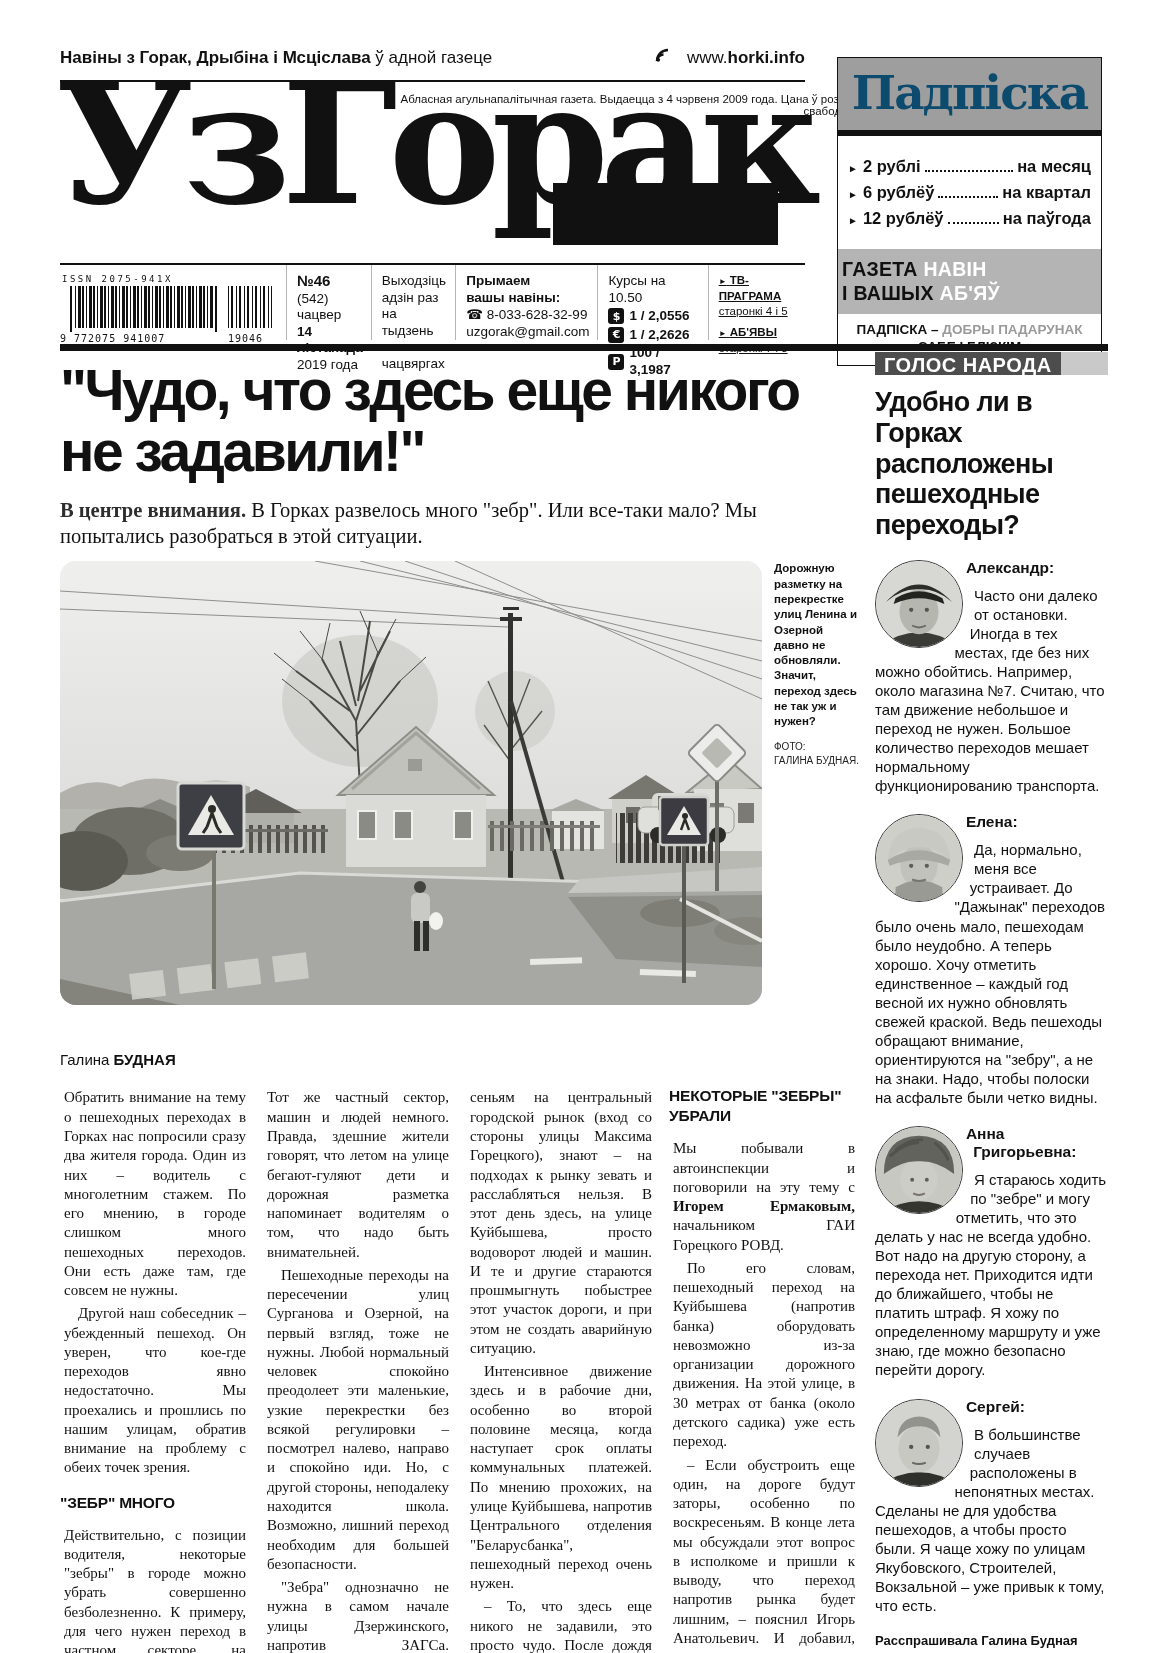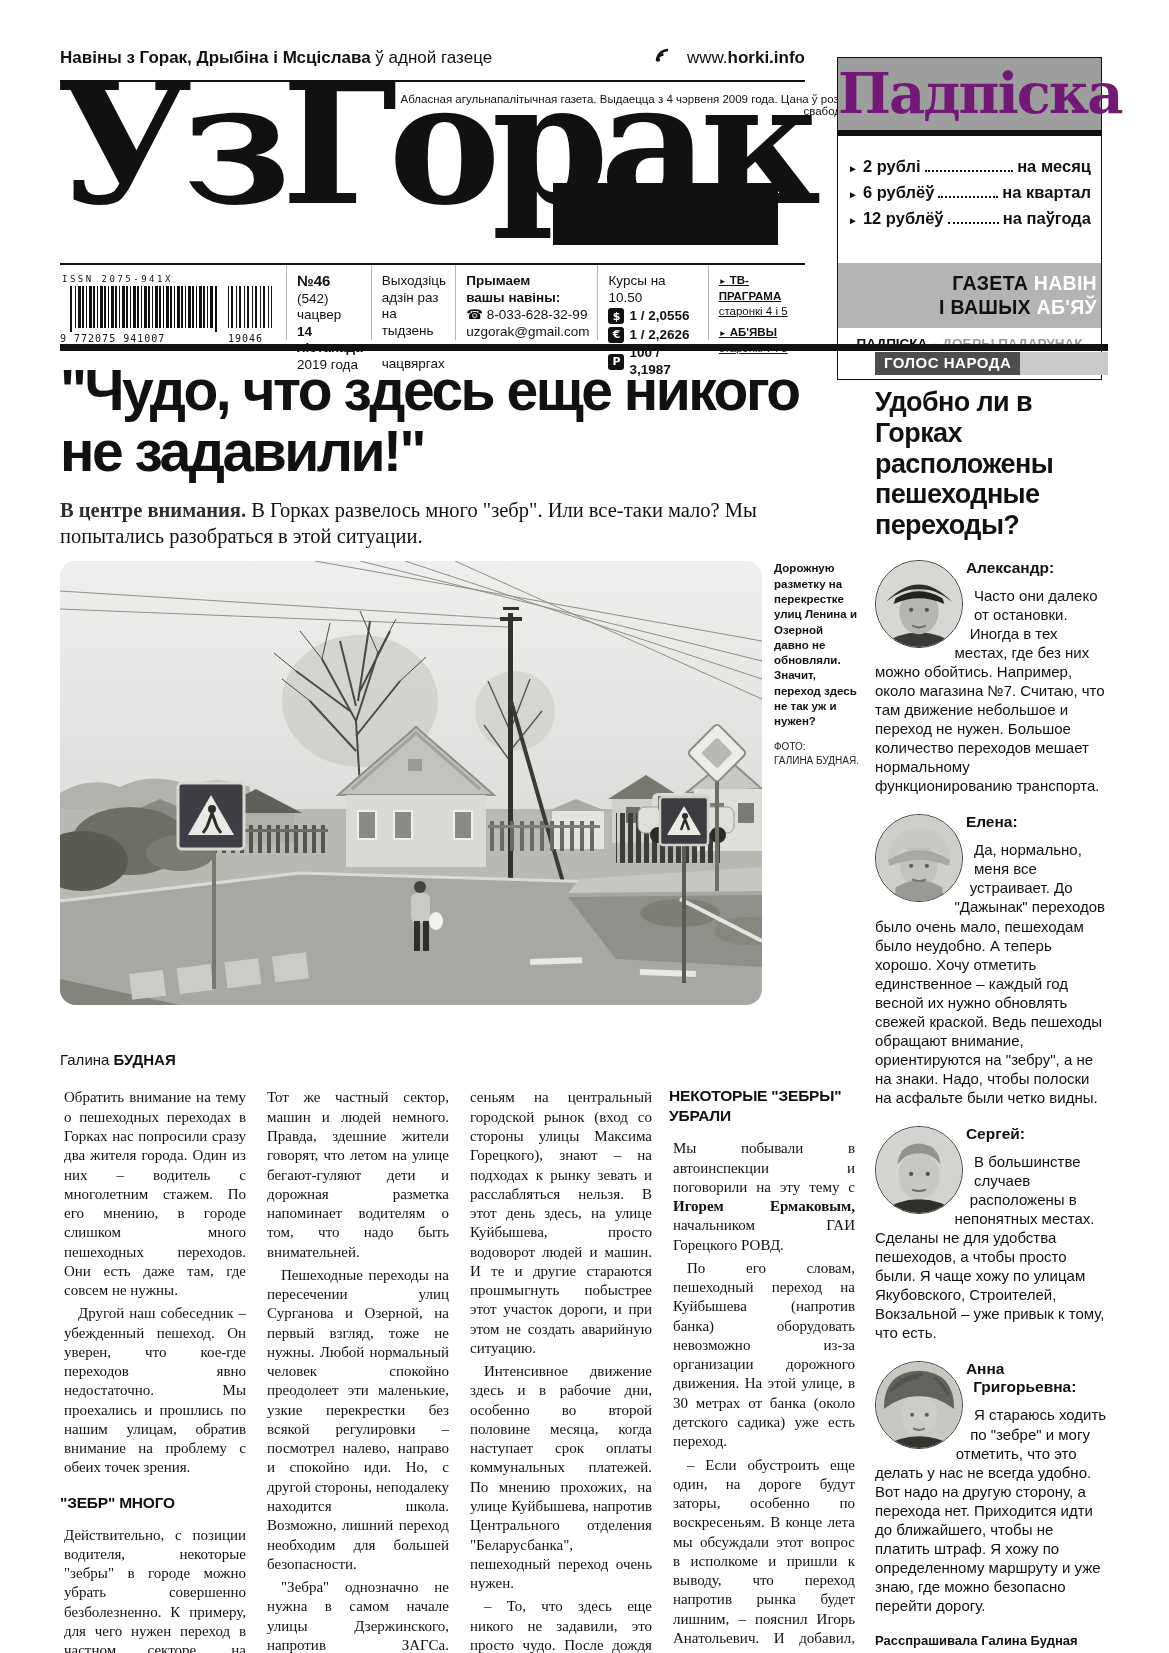--- a/index.html
+++ b/index.html
@@ -15,29 +15,29 @@
   
   .mast{position:absolute;left:56px;top:86px;width:724px;height:172px;}
   .mast-sub{position:absolute;left:330px;top:7px;width:474px;text-align:right;
             font-family:"Liberation Sans",sans-serif;font-size:11.5px;color:#111;}
   .logo-block{position:absolute;left:497px;top:97px;width:225px;height:62px;background:#111;}
   .logo{position:absolute;left:0;top:-26px;font-family:"DejaVu Serif",serif;font-weight:700;
         font-size:168px;line-height:1;letter-spacing:-9px;color:#111;white-space:nowrap;}
   
   .sub{position:absolute;left:837px;top:57px;width:263px;border:1px solid #111;background:#fff;
        font-family:"Liberation Sans",sans-serif;}
-  .sub-title{background:#9e9e9e;color:#701a75;text-align:center;font-family:"DejaVu Serif",serif;
-             font-weight:700;font-size:56px;line-height:70px;height:72px;letter-spacing:-2px;}
+  .sub-title{background:#9e9e9e;color:#0c4a6e;text-align:center;font-family:"DejaVu Serif",serif;
+             font-weight:700;font-size:47px;line-height:70px;height:72px;letter-spacing:-2px;}
   .sub-rule{height:6px;background:#111;}
   .sub-body{padding:14px 10px 10px;}
   .sub-row{display:flex;align-items:baseline;font-weight:700;font-size:16.5px;margin:7px 0;}
   .sub-row .arr{font-size:10px;margin-right:5px;}
   .sub-dots{flex:1;border-bottom:2px dotted #111;margin:0 4px 3px;}
-  .sub-gray{background:#b4b4b4;text-align:right;font-weight:700;font-size:19.5px;
-            line-height:1.25;padding:8px 4px;letter-spacing:.3px;margin-top:18px;}
+  .sub-gray{background:#b4b4b4;text-align:left;font-weight:700;font-size:19.5px;
+            line-height:1.25;padding:8px 4px;letter-spacing:.3px;margin-top:4px;}
   .sub-gray .w{color:#fff;}
   .sub-tag{text-align:center;font-weight:700;font-size:13.5px;line-height:1.3;padding:7px 4px 9px;}
   .sub-tag .g{color:#9a9a9a;}
   
   .infobar{position:absolute;left:60px;top:263px;width:745px;height:75px;border-top:2px solid #111;
            display:flex;font-family:"Liberation Sans",sans-serif;}
   .ib{padding:8px 8px 0 10px;font-size:13.5px;line-height:16.5px;border-left:1px solid #b5b5b5;}
   .ib:first-child{border-left:none;padding-left:0;}
   .ib .b{font-weight:700;}
   .ib-barcode{width:218px;}
@@ -68,21 +68,21 @@
   .cols{display:flex;gap:13px;margin-top:16px;}
   .col{width:190px;font-size:15px;line-height:1.285;text-align:justify;}
   .col p{margin:4px;}
   .col p.ind{text-indent:14px;}
   .subhead{font-family:"Liberation Sans",sans-serif;font-weight:700;font-size:15.5px;
            margin:15px 0 13px;text-align:left;letter-spacing:-.2px;}
   .subhead.first{margin-top:2px;}
   
   .vox{position:absolute;left:875px;top:352px;width:233px;font-family:"Liberation Sans",sans-serif;}
   .vox-badge{display:flex;height:23px;}
-  .vox-badge-dark{background:#4d4d4d;color:#fff;font-weight:700;font-size:15px;
+  .vox-badge-dark{background:#4d4d4d;color:#fff;font-weight:700;font-size:20px;
                   padding:2px 9px 0;letter-spacing:.5px;}
   .vox-badge-light{flex:1;background:#c9c9c9;}
   .vox-q{font-weight:700;font-size:27px;line-height:1.14;margin-top:12px;letter-spacing:-.6px;}
   .person{margin-top:15px;overflow:hidden;}
   .avatar{float:left;width:88px;height:88px;border-radius:50%;shape-outside:circle(50% at 50% 50%);
           margin:4px 12px 4px 0;overflow:hidden;border:1px solid #3a3a3a;box-sizing:border-box;}
   .person-name{font-weight:700;font-size:15.5px;margin:3px 0 9px;}
   .person-text{font-size:15px;line-height:1.27;}
   .vox-footer{margin-top:16px;font-weight:700;font-size:13px;line-height:1.55;}
 </style>
@@ -446,49 +446,49 @@
           <path d="M37,66 Q44,69 51,66" stroke="#777771" stroke-width="2" fill="none"></path>
         </svg>
       </div>
       <div class="person-name">Елена:</div>
       <div class="person-text">Да, нормально, меня все устраивает. До "Дажынак" переходов было очень мало, пешеходам было неудобно. А теперь хорошо. Хочу отметить единственное – каждый год весной их нужно обновлять свежей краской. Ведь пешеходы обращают внимание, ориентируются на "зебру", а не на знаки. Надо, чтобы полоски на асфальте были четко видны.</div>
     </div>
 
     <div class="person">
       <div class="avatar">
         <svg width="86" height="86" viewBox="0 0 88 88">
-          <circle cx="44" cy="44" r="44" fill="#d3d3cf"></circle>
-          <path d="M2,88 Q44,60 86,88 L86,92 L2,92 Z" fill="#2f2f2c"></path>
-          <ellipse cx="44" cy="50" rx="21" ry="24" fill="#c8c8c3"></ellipse>
-          <path d="M22,38 Q24,18 44,17 Q64,18 66,38 Q56,26 44,27 Q32,26 22,38 Z" fill="#93938e"></path>
-          <circle cx="36" cy="48" r="2.2" fill="#55554f"></circle>
-            <circle cx="53" cy="48" r="2.2" fill="#55554f"></circle>
-          <path d="M37,64 Q44,67 51,64" stroke="#6a6a64" stroke-width="2" fill="none"></path>
-        </svg>
-      </div>
-      <div class="person-name">Сергей:</div>
-      <div class="person-text">В большинстве случаев расположены в непонятных местах. Сделаны не для удобства пешеходов, а чтобы просто были. Я чаще хожу по улицам Якубовского, Строителей, Вокзальной – уже привык к тому, что есть.</div>
-    </div>
-
-    <div class="person">
-      <div class="avatar">
-        <svg width="86" height="86" viewBox="0 0 88 88">
           <circle cx="44" cy="44" r="44" fill="#c8c8c3"></circle>
           <path d="M4,88 Q44,64 84,88 L84,92 L4,92 Z" fill="#35352f"></path>
           <ellipse cx="44" cy="54" rx="19" ry="21" fill="#cdcdc7"></ellipse>
           <path d="M8,48 Q8,10 44,9 Q80,10 80,48 Q62,34 44,35 Q26,34 8,48 Z" fill="#63635e"></path>
           <path d="M14,30 Q30,16 44,16 M20,24 Q34,12 48,13 M60,16 Q70,24 74,34" stroke="#52524d" stroke-width="3" fill="none"></path>
           <circle cx="37" cy="54" r="2" fill="#5e5e58"></circle>
             <circle cx="52" cy="54" r="2" fill="#5e5e58"></circle>
           <path d="M38,68 Q44,71 50,68" stroke="#77716b" stroke-width="2" fill="none"></path>
         </svg>
       </div>
       <div class="person-name">Анна Григорьевна:</div>
       <div class="person-text">Я стараюсь ходить по "зебре" и могу отметить, что это делать у нас не всегда удобно. Вот надо на другую сторону, а перехода нет. Приходится идти до ближайшего, чтобы не платить штраф. Я хожу по определенному маршруту и уже знаю, где можно безопасно перейти дорогу.</div>
     </div>
 
+    <div class="person">
+      <div class="avatar">
+        <svg width="86" height="86" viewBox="0 0 88 88">
+          <circle cx="44" cy="44" r="44" fill="#d3d3cf"></circle>
+          <path d="M2,88 Q44,60 86,88 L86,92 L2,92 Z" fill="#2f2f2c"></path>
+          <ellipse cx="44" cy="50" rx="21" ry="24" fill="#c8c8c3"></ellipse>
+          <path d="M22,38 Q24,18 44,17 Q64,18 66,38 Q56,26 44,27 Q32,26 22,38 Z" fill="#93938e"></path>
+          <circle cx="36" cy="48" r="2.2" fill="#55554f"></circle>
+            <circle cx="53" cy="48" r="2.2" fill="#55554f"></circle>
+          <path d="M37,64 Q44,67 51,64" stroke="#6a6a64" stroke-width="2" fill="none"></path>
+        </svg>
+      </div>
+      <div class="person-name">Сергей:</div>
+      <div class="person-text">В большинстве случаев расположены в непонятных местах. Сделаны не для удобства пешеходов, а чтобы просто были. Я чаще хожу по улицам Якубовского, Строителей, Вокзальной – уже привык к тому, что есть.</div>
+    </div>
+
     <div class="vox-footer">
       <div>Расспрашивала Галина Будная</div>
       <div>Фото: Александр Храмко</div>
     </div>
   </div>
 
 </div>
 
 </body></html>

